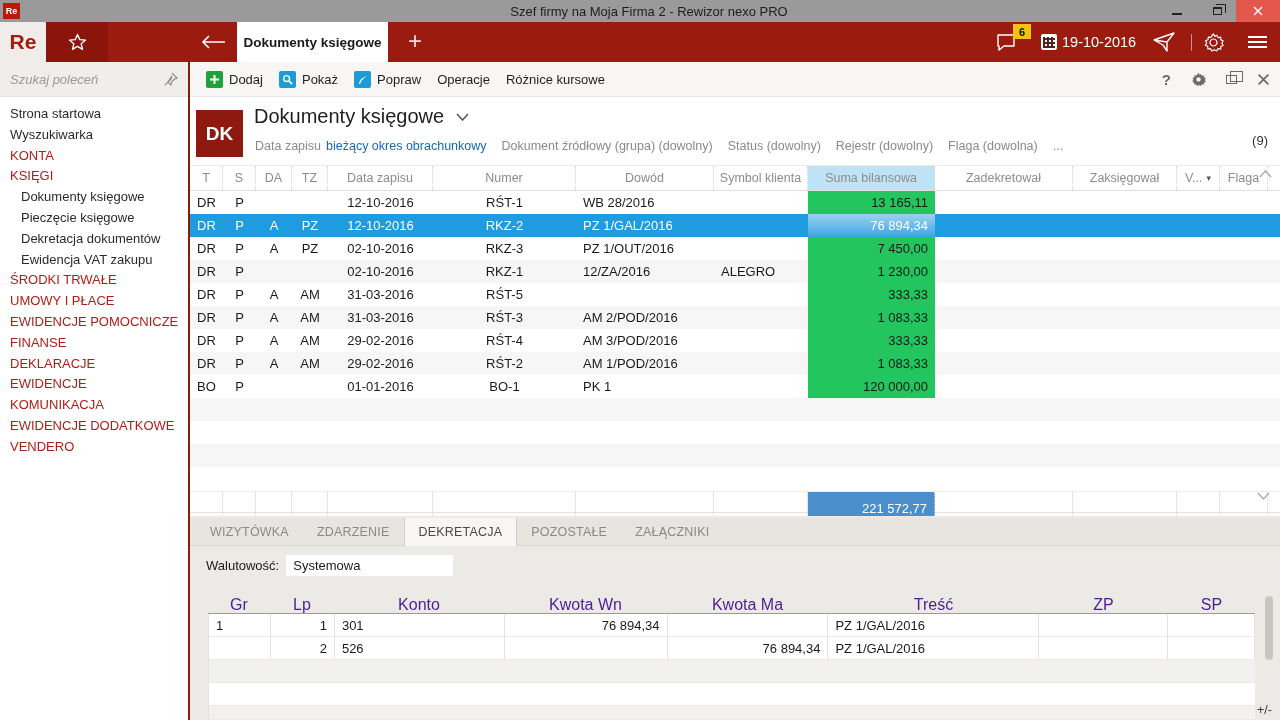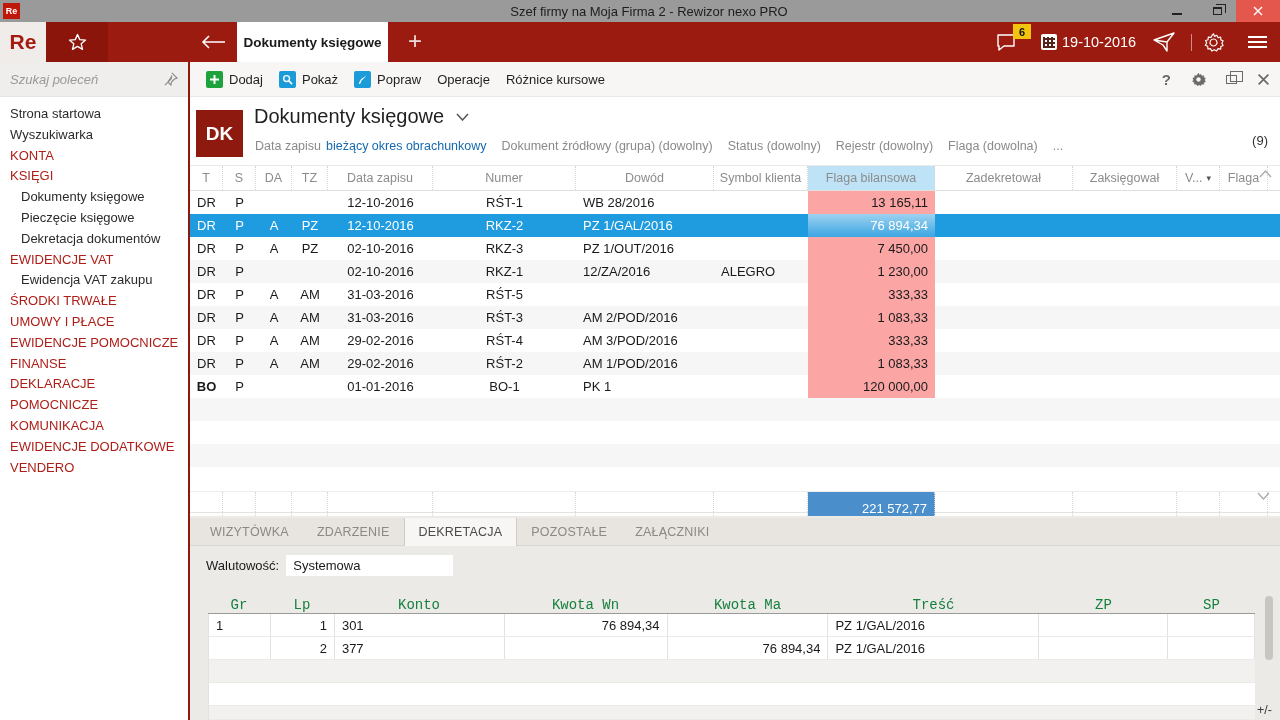--- a/index.html
+++ b/index.html
@@ -82,42 +82,42 @@
   .g-head{display:flex;height:26px;border-top:1px solid #eceae7;border-bottom:1px solid #e2e0dd;}
   .g-hcell{display:flex;align-items:center;justify-content:center;font-size:12.5px;color:#8c8c8c;
            border-right:1px dotted #d6d6d6;gap:4px;overflow:hidden;}
   .g-hcell.suma{background:#bfe3f6;}
   .g-hcell .farrow{font-size:9px;color:#555;}
   .g-row{display:flex;height:23px;}
   .g-row.alt{background:#f6f6f6;}
   .g-row.selected{background:#1f9bdf;}
   .g-cell{display:flex;align-items:center;font-size:13px;color:#1a1a1a;padding:0 7px;overflow:hidden;white-space:nowrap;}
   .al-c{justify-content:center;padding:0 2px;} .al-r{justify-content:flex-end;} 
-  .g-cell.suma{background:#fca5a5;}
+  .g-cell.suma{background:#22c55e;}
   .g-row.selected .g-cell{color:#fff;}
   .g-row.selected .g-cell.suma{background:linear-gradient(180deg,#9ed2f0,#3ba6e2);}
   .stripe{width:100%;}
   .g-sum{display:flex;height:22px;border-top:1px solid #efEDea;border-bottom:1px solid #e4e2df;margin-top:0;}
   .g-scell{border-right:1px dotted #d6d6d6;display:flex;align-items:center;justify-content:flex-end;
            font-size:13px;padding:16px 7px;}
   .g-scell.suma{background:#4a8fcb;color:#fff;}
   .scroll-up{position:absolute;right:8px;top:5px;}
   .scroll-down{position:absolute;right:10px;top:327px;}
 
   
   .detail{position:absolute;left:190px;top:516px;right:0;bottom:0;background:#eceae7;}
   .tabs{position:absolute;left:0;right:0;top:2px;height:28px;background:#e8e5e1;border-bottom:1px solid #d9d6d2;
         display:flex;padding-left:6px;}
   .tab{padding:0 14px;display:flex;align-items:center;font-size:12.5px;color:#8b8984;letter-spacing:.2px;}
   .tab.active{background:#f8f6f4;color:#4a4a48;border-left:1px solid #d0cdc9;border-right:1px solid #d0cdc9;margin-bottom:-1px;}
   .currency-row{position:absolute;left:16px;top:39px;display:flex;align-items:center;font-size:13px;color:#1a1a1a;}
   .currency-field{margin-left:7px;width:167px;height:21px;background:#fff;display:flex;align-items:center;padding:0 7px;font-size:13px;}
   .decree{position:absolute;left:18px;top:80px;width:1047px;}
   .d-head{display:flex;height:18px;border-bottom:1px solid #9c9a97;}
-  .d-hcell{display:flex;align-items:center;justify-content:center;font-size:14px;color:#15803d;overflow:hidden;font-family:Liberation Mono, monospace;}
+  .d-hcell{display:flex;align-items:center;justify-content:center;font-size:16px;color:#4c1d95;overflow:hidden;}
   .d-row{display:flex;height:23px;background:#fff;border-bottom:1px solid #eceae7;border-left:1px solid #e4e2df;}
   .d-row.eg{background:#f3f1ef;} .d-row.ew{background:#fff;}
   .d-cell{display:flex;align-items:center;font-size:13px;color:#1a1a1a;padding:0 7px;border-right:1px solid #e4e2df;
           overflow:hidden;white-space:nowrap;}
   .d-scroll{position:absolute;right:7px;top:80px;width:8px;height:64px;background:#c9c6c2;border-radius:4px;}
   .plus-minus{position:absolute;right:8px;bottom:3px;font-size:12.5px;color:#3a3a3a;}
   svg{display:block;}
 </style>
 </head>
 <body>
@@ -214,23 +214,20 @@
 
         <div class="nav-item sub">
           <span>Pieczęcie księgowe</span>
         </div>
 
         <div class="nav-item sub">
           <span>Dekretacja dokumentów</span>
         </div>
 
 
-        <div class="nav-item section">
-          <span>EWIDENCJE VAT</span>
-        </div>
 
 
         <div class="nav-item sub">
           <span>Ewidencja VAT zakupu</span>
         </div>
 
         <div class="nav-item section">
           <span>ŚRODKI TRWAŁE</span>
         </div>
 
@@ -245,21 +242,21 @@
         <div class="nav-item section">
           <span>FINANSE</span>
         </div>
 
 
         <div class="nav-item section">
           <span>DEKLARACJE</span>
         </div>
 
         <div class="nav-item section">
-          <span>POMOCNICZE</span>
+          <span>EWIDENCJE</span>
         </div>
 
         <div class="nav-item section">
           <span>KOMUNIKACJA</span>
         </div>
 
         <div class="nav-item section">
           <span>EWIDENCJE DODATKOWE</span>
         </div>
 
@@ -378,21 +375,21 @@
         <div class="g-hcell" style="width: 143px;">
           <span>Numer</span>
         </div>
         <div class="g-hcell" style="width: 138px;">
           <span>Dowód</span>
         </div>
         <div class="g-hcell" style="width: 94px;">
           <span>Symbol klienta</span>
         </div>
         <div class="g-hcell suma" style="width: 127px;">
-          <span>Flaga bilansowa</span>
+          <span>Suma bilansowa</span>
         </div>
         <div class="g-hcell" style="width: 138px;">
           <span>Zadekretował</span>
         </div>
         <div class="g-hcell" style="width: 104px;">
           <span>Zaksięgował</span>
         </div>
         <div class="g-hcell" style="width: 43px;">
           <span>V...</span>
           <span class="farrow">▾</span>
@@ -516,21 +513,21 @@
           <div class="g-cell al-c" style="width: 143px;">RŚT-2</div>
           <div class="g-cell al-l" style="width: 138px;">AM 1/POD/2016</div>
           <div class="g-cell al-l" style="width: 94px;"></div>
           <div class="g-cell al-r suma" style="width: 127px;">1 083,33</div>
           <div class="g-cell al-l" style="width: 138px;"></div>
           <div class="g-cell al-l" style="width: 104px;"></div>
           <div class="g-cell al-l" style="width: 43px;"></div>
           <div class="g-cell al-l" style="width: 48px;"></div>
         </div>
         <div class="g-row">
-          <div class="g-cell al-c" style="width: 33px; font-weight: bold;">BO</div>
+          <div class="g-cell al-c" style="width: 33px;">BO</div>
           <div class="g-cell al-c" style="width: 33px;">P</div>
           <div class="g-cell al-c" style="width: 36px;"></div>
           <div class="g-cell al-c" style="width: 36px;"></div>
           <div class="g-cell al-c" style="width: 105px;">01-01-2016</div>
           <div class="g-cell al-c" style="width: 143px;">BO-1</div>
           <div class="g-cell al-l" style="width: 138px;">PK 1</div>
           <div class="g-cell al-l" style="width: 94px;"></div>
           <div class="g-cell al-r suma" style="width: 127px;">120 000,00</div>
           <div class="g-cell al-l" style="width: 138px;"></div>
           <div class="g-cell al-l" style="width: 104px;"></div>
@@ -614,21 +611,21 @@
             <div class="d-cell al-l" style="width: 170px;">301</div>
             <div class="d-cell al-r" style="width: 163px;">76 894,34</div>
             <div class="d-cell al-r" style="width: 161px;"></div>
             <div class="d-cell al-l" style="width: 211px;">PZ 1/GAL/2016</div>
             <div class="d-cell al-l" style="width: 129px;"></div>
             <div class="d-cell al-l" style="width: 87px;"></div>
           </div>
           <div class="d-row">
             <div class="d-cell al-l" style="width: 62px;"></div>
             <div class="d-cell al-r" style="width: 64px;">2</div>
-            <div class="d-cell al-l" style="width: 170px;">377</div>
+            <div class="d-cell al-l" style="width: 170px;">526</div>
             <div class="d-cell al-r" style="width: 163px;"></div>
             <div class="d-cell al-r" style="width: 161px;">76 894,34</div>
             <div class="d-cell al-l" style="width: 211px;">PZ 1/GAL/2016</div>
             <div class="d-cell al-l" style="width: 129px;"></div>
             <div class="d-cell al-l" style="width: 87px;"></div>
           </div>
         </div>
       <div class="d-row eg"></div>
       <div class="d-row ew"></div>
       <div class="d-row eg" style="height:14px;"></div>

